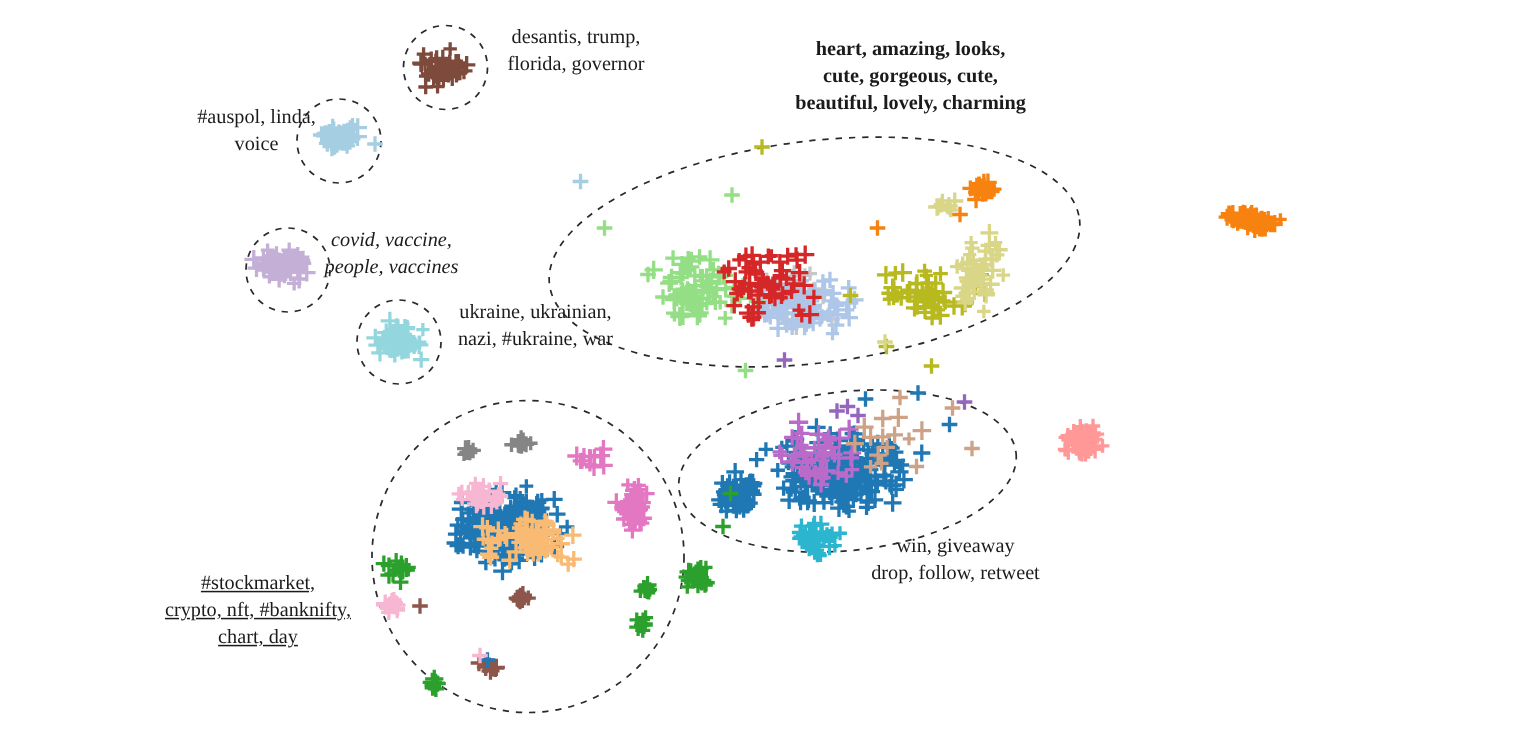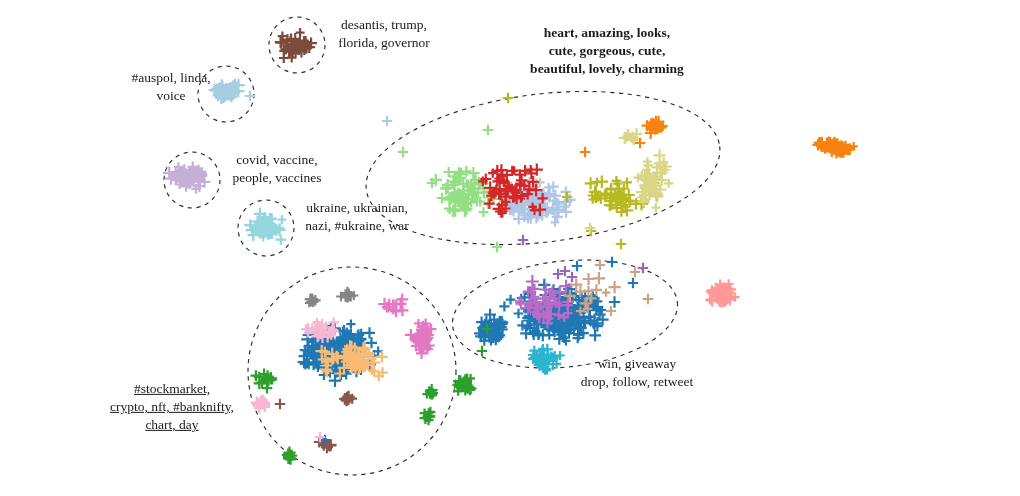--- a/index.html
+++ b/index.html
@@ -72,21 +72,21 @@
       <path d="M606.8 262H617.2M612 256.8V267.2M627.8 283H638.2M633 277.8V288.2M571.8 266H582.2M577 260.8V271.2M319.8 440H330.2M325 434.8V445.2" fill="none" stroke="#1f77b4" stroke-width="2.2"></path>
       <path d="M481.8 329H492.2M487 323.8V334.2M476.8 351H487.2M482 345.8V356.2M464.8 390H475.2M470 384.8V395.2" fill="none" stroke="#2ca02c" stroke-width="2.2"></path>
       <path d="M274.8 404H285.2M280 398.8V409.2" fill="none" stroke="#8c564b" stroke-width="2.2"></path>
       <path d="M314.8 437H325.2M320 431.8V442.2" fill="none" stroke="#f7b6d2" stroke-width="2.2"></path>
     </svg>
   <div id="labels">
       <div class="cluster-label" style="left: 384px; top: 34px;">desantis, trump,
 florida, governor</div>
       <div class="cluster-label" style="left: 160px; top: 87px; margin-left: 11px;">#auspol, linda,
 voice</div>
-      <div class="cluster-label" style="left: 277px; top: 169px;">covid, vaccine,
+      <div class="cluster-label" style="left: 261px; top: 169px; font-style: italic;">covid, vaccine,
 people, vaccines</div>
       <div class="cluster-label" style="left: 357px; top: 217px; font-family: Liberation Serif, serif;">ukraine, ukrainian,
 nazi, #ukraine, war</div>
       <div class="cluster-label" style="left: 607px; top: 51px; font-weight: bold;">heart, amazing, looks,
 cute, gorgeous, cute,
 beautiful, lovely, charming</div>
       <div class="cluster-label" style="left: 637px; top: 373px;">win, giveaway
 drop, follow, retweet</div>
       <div class="cluster-label" style="left: 172px; top: 407px; text-decoration: underline;">#stockmarket,
 crypto, nft, #banknifty,

